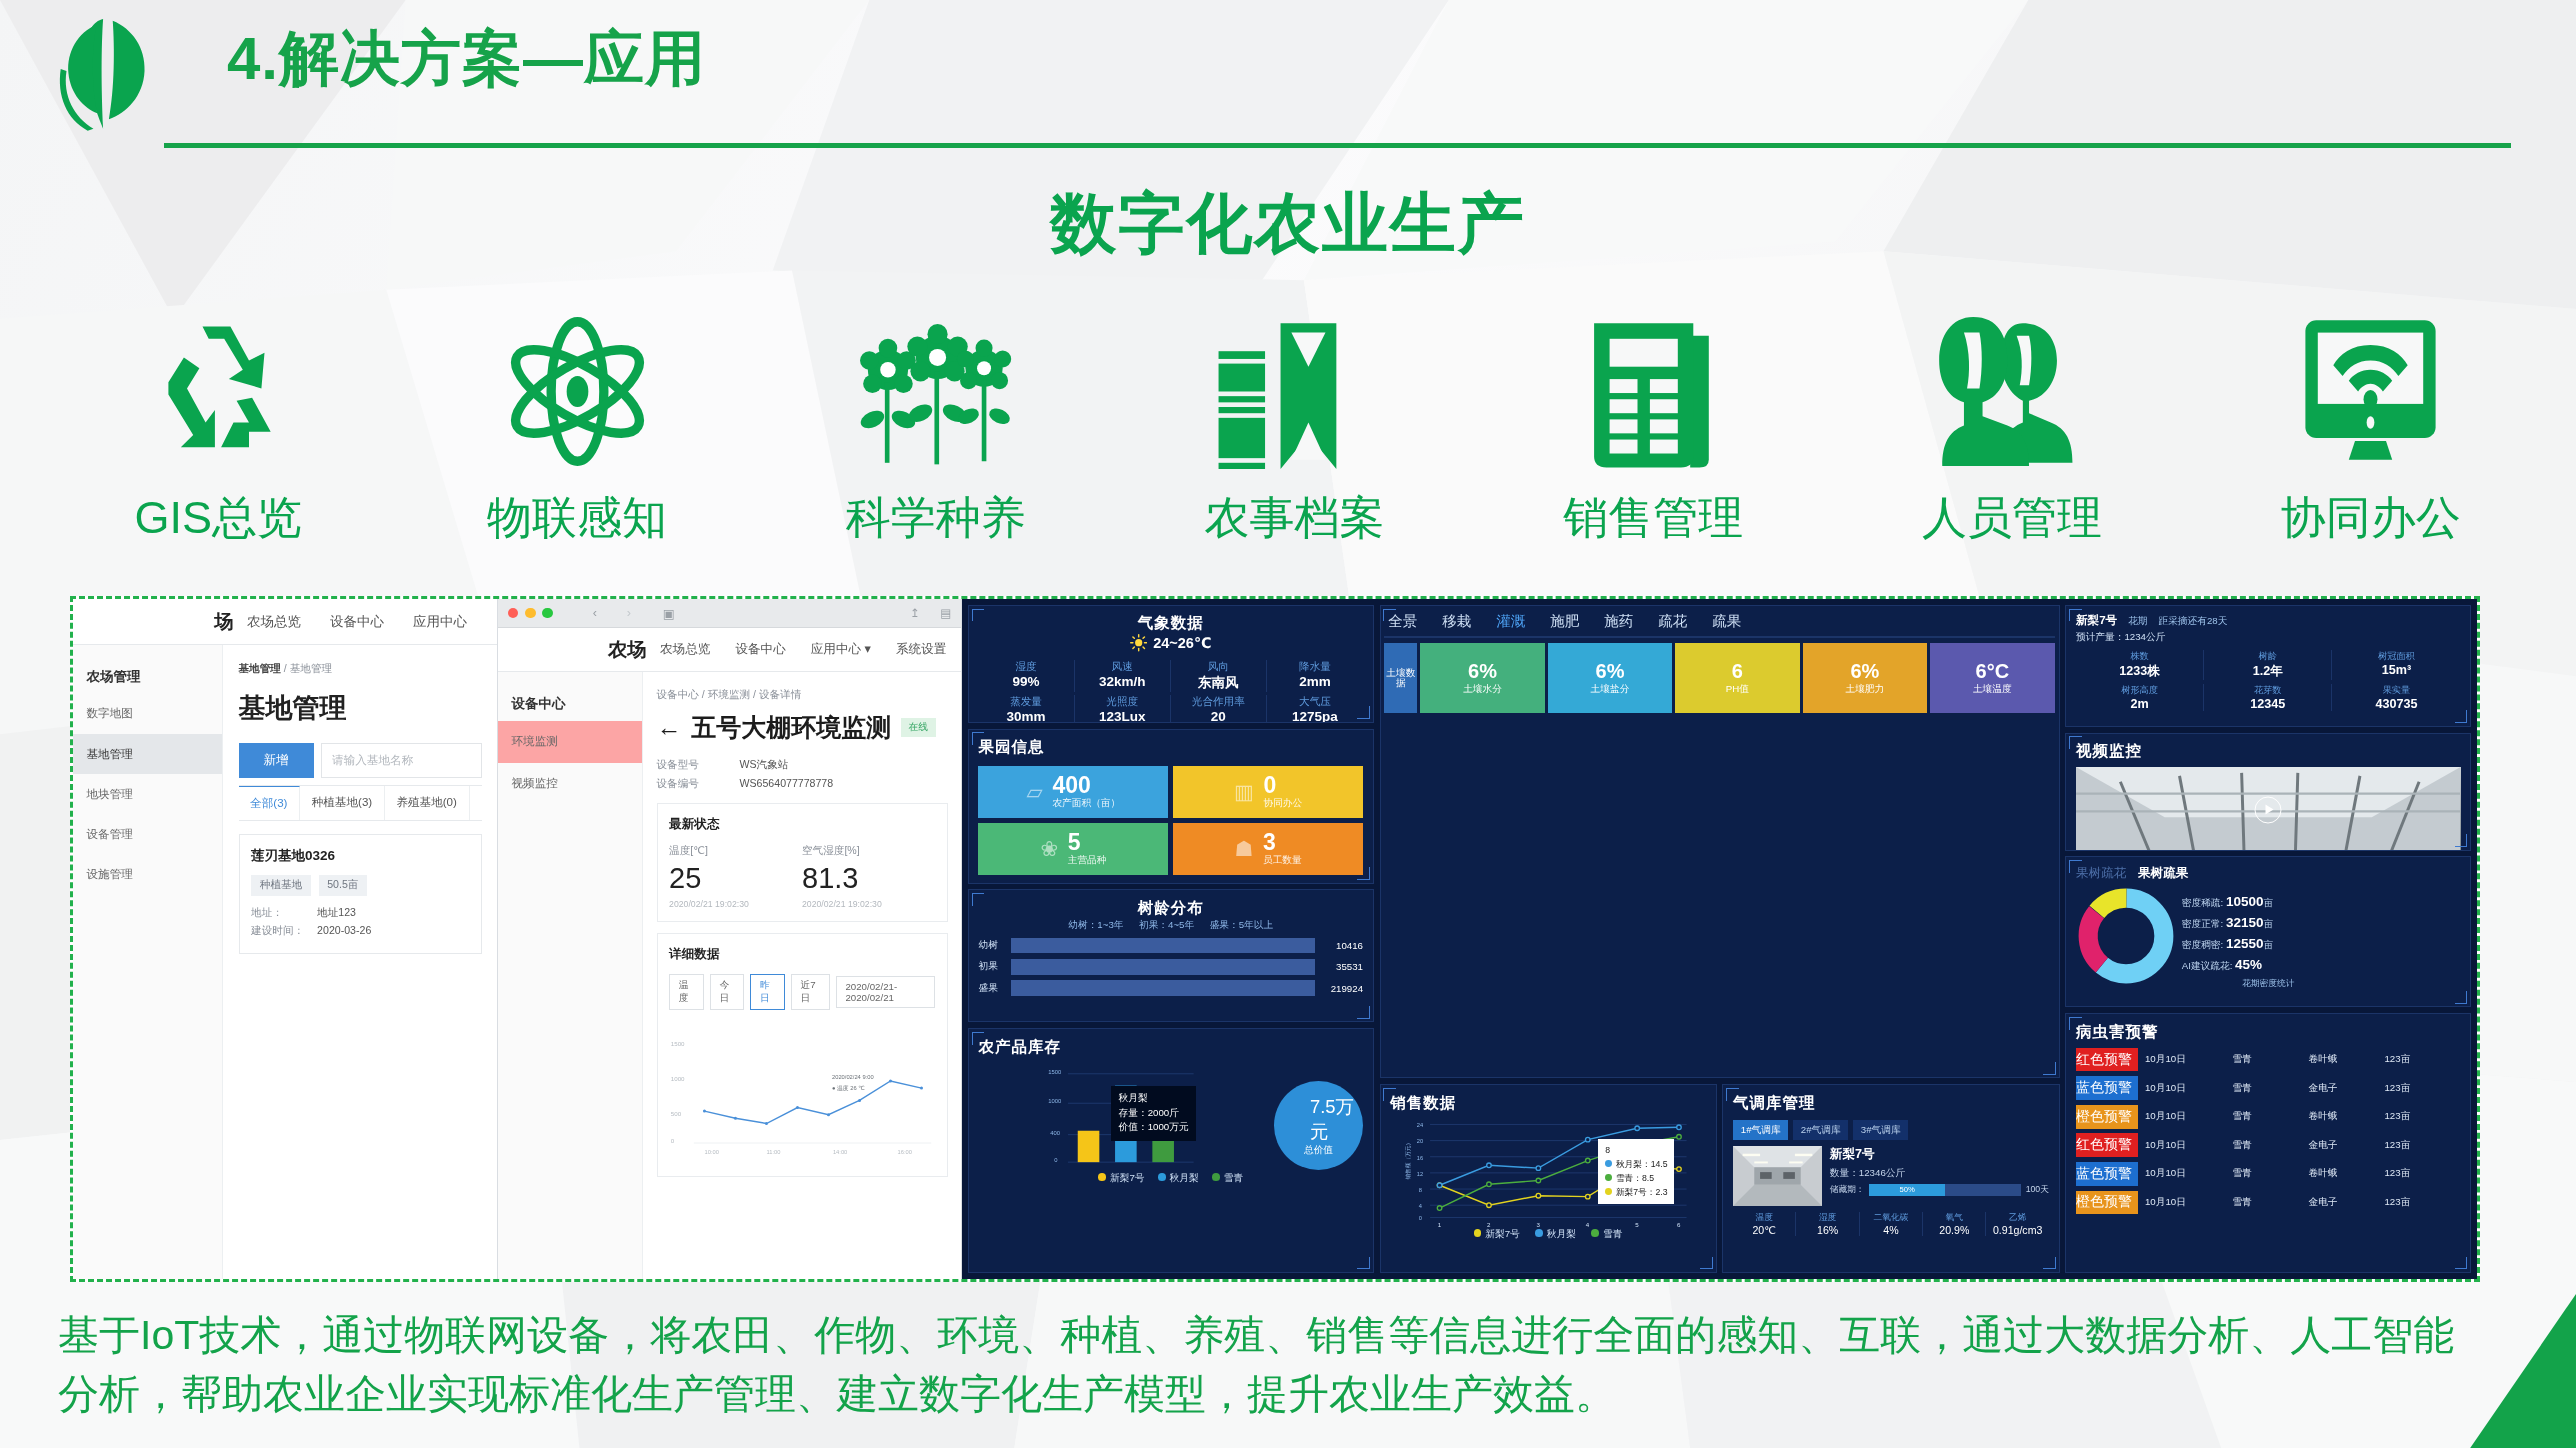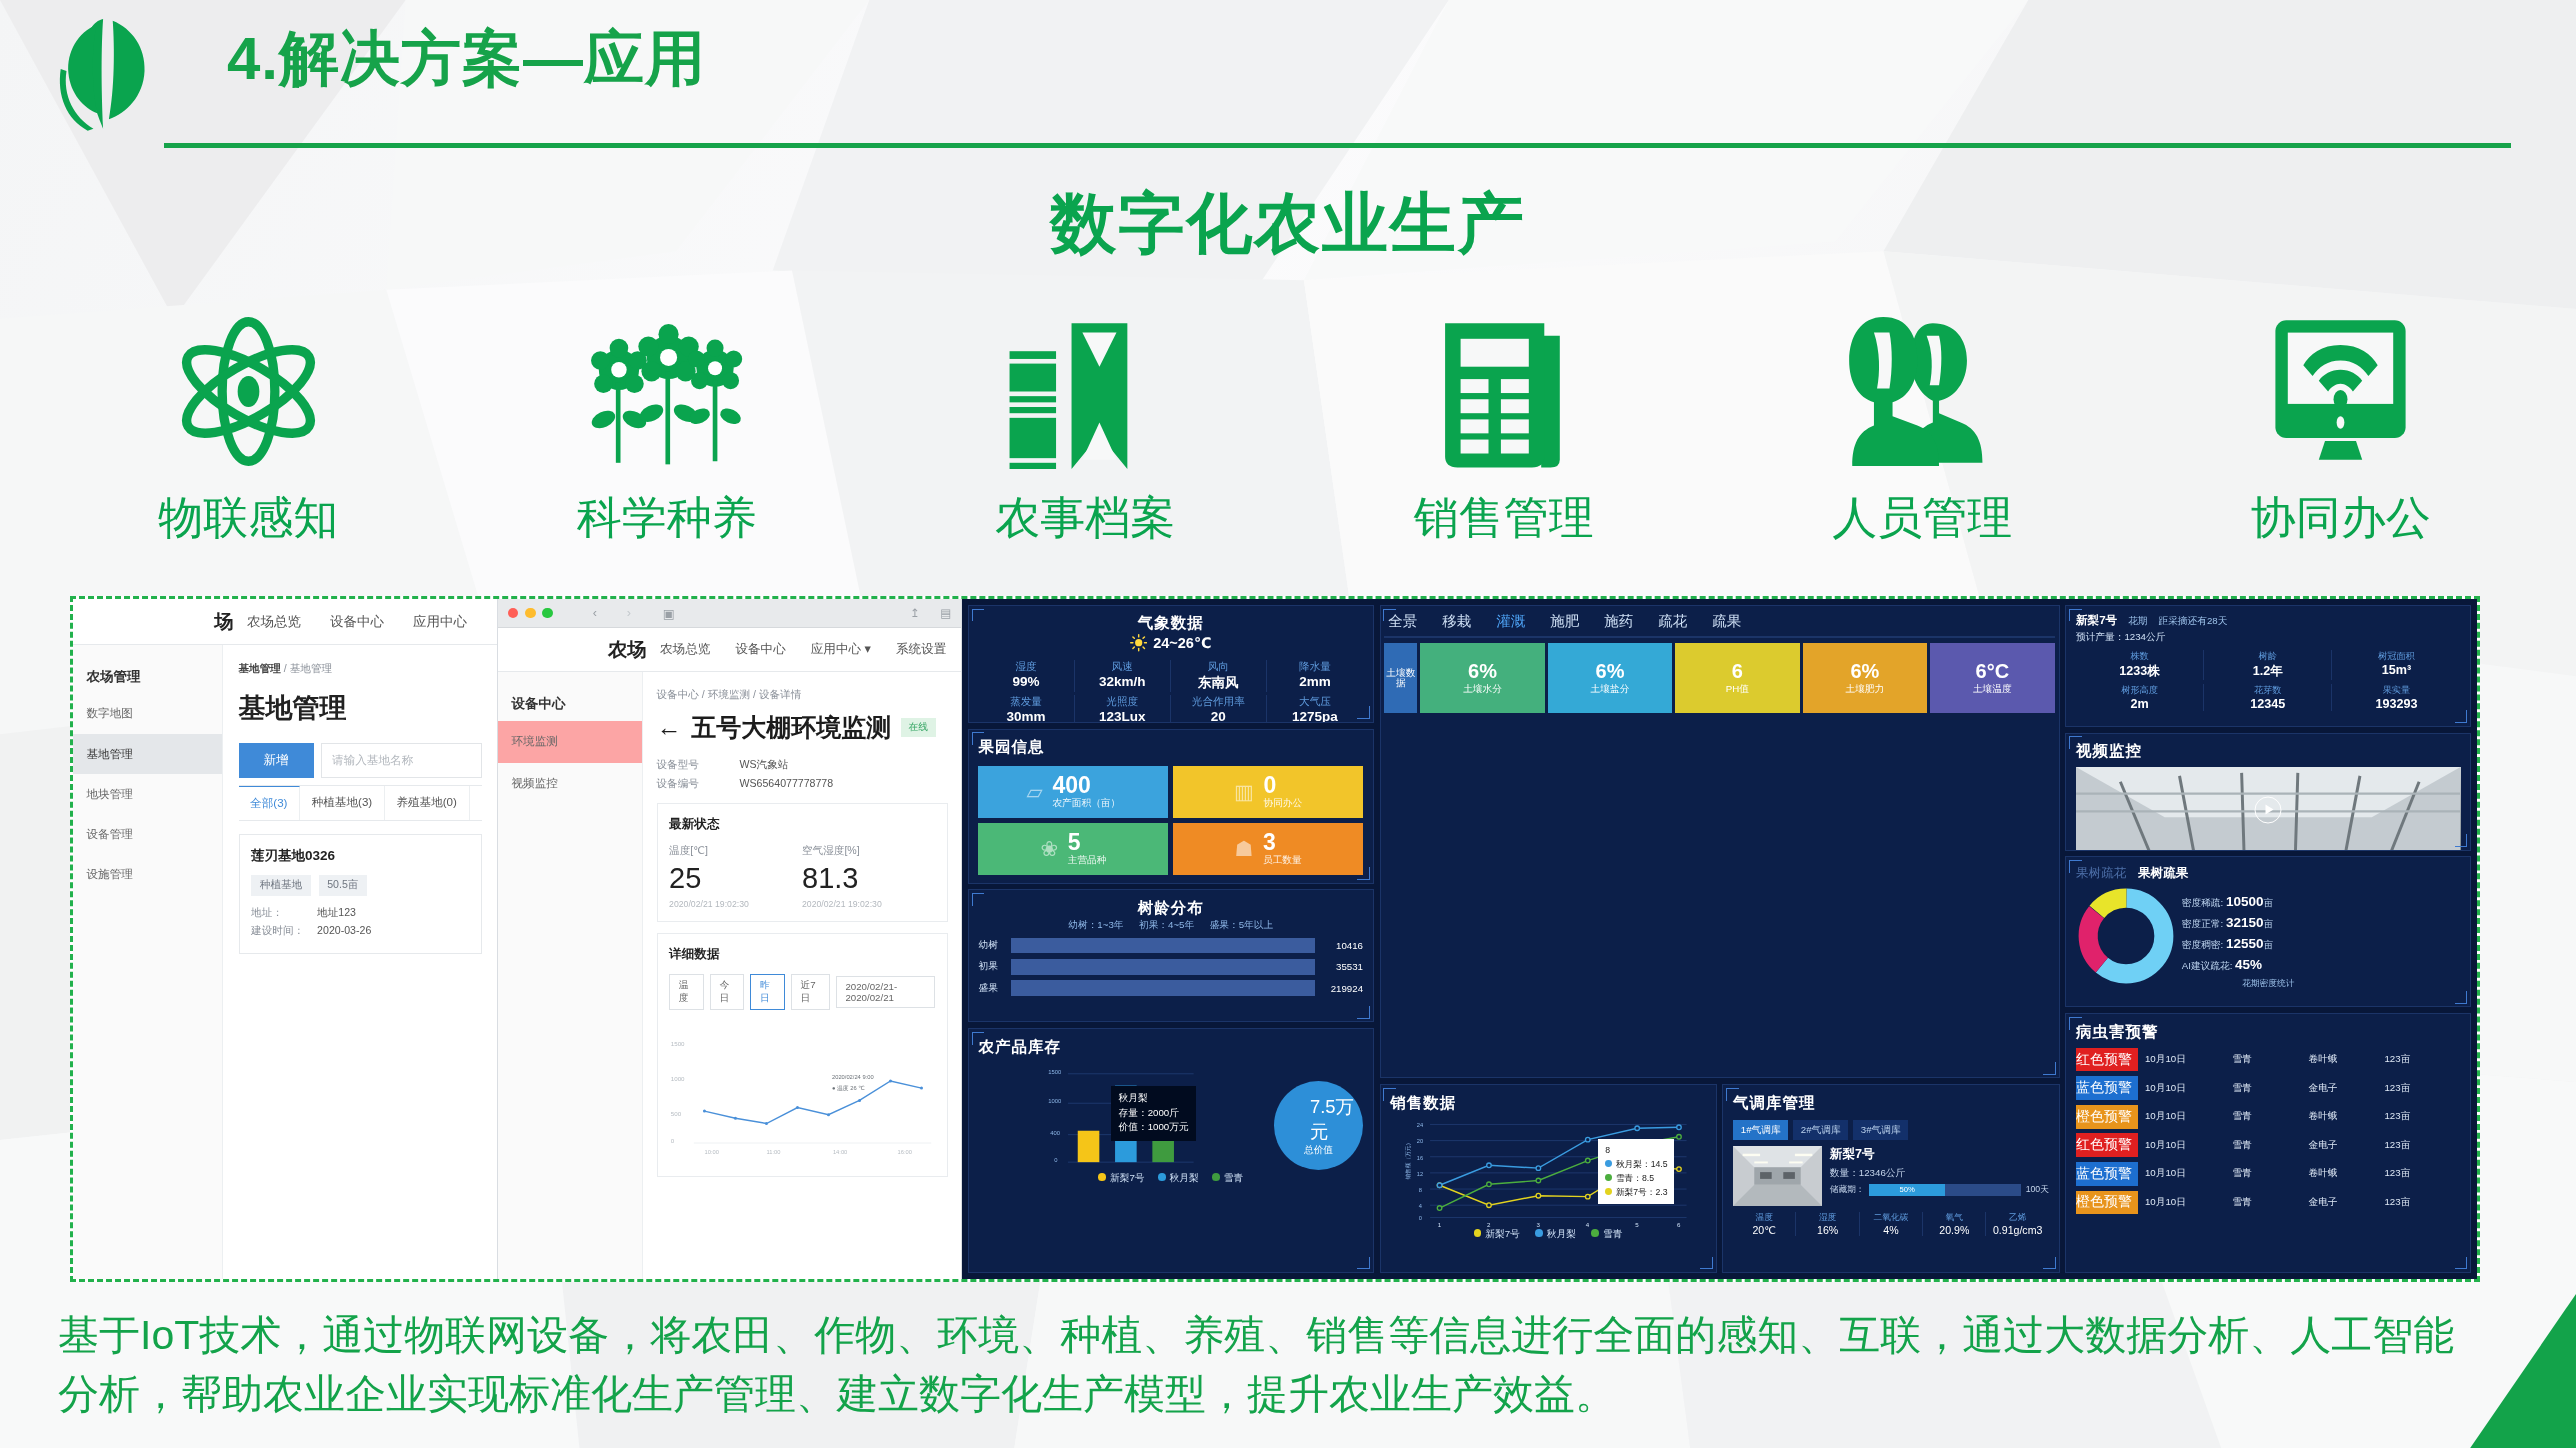--- a/index.html
+++ b/index.html
@@ -296,20 +296,30 @@
     </svg>
   </div>
   <div class="title-main">4.解决方案—应用</div>
   <div class="title-rule"></div>
 </div>
 
 <div class="sec-title">数字化农业生产</div>
 
 <div class="icon-row">
 
+  <div class="icon-cell">
+    <div class="icon-glyph">
+      <svg width="164" height="155" viewBox="0 0 100 100" fill="#0aa44e">
+        <path d="M40 8 L58 8 L70 30 L80 25 L78 48 L57 42 L66 36 L54 16 L44 16 Z"></path>
+        <path d="M18 44 L28 28 L38 35 L30 48 L42 70 L48 62 L48 86 L26 86 L34 78 L18 52 Z"></path>
+        <path d="M72 54 L84 76 L70 76 L70 86 L52 86 L60 70 L70 70 L62 56 Z"></path>
+      </svg>
+    </div>
+    <div class="icon-label">GIS总览</div>
+  </div>
 
   <div class="icon-cell">
     <div class="icon-glyph">
       <svg width="169" height="155" viewBox="0 0 100 100" fill="none" stroke="#0aa44e" stroke-width="6">
         <ellipse cx="50" cy="50" rx="17" ry="45"></ellipse>
         <ellipse cx="50" cy="50" rx="17" ry="45" transform="rotate(60 50 50)"></ellipse>
         <ellipse cx="50" cy="50" rx="17" ry="45" transform="rotate(-60 50 50)"></ellipse>
         <ellipse cx="50" cy="50" rx="7" ry="10" fill="#0aa44e" stroke="none"></ellipse>
       </svg>
     </div>
@@ -968,21 +978,21 @@
           <div class="c">
               <div class="k">树形高度</div>
               <div class="v">2m</div>
             </div>
           <div class="c">
               <div class="k">花芽数</div>
               <div class="v">12345</div>
             </div>
           <div class="c">
               <div class="k">果实量</div>
-              <div class="v">193293</div>
+              <div class="v">430735</div>
             </div>
         </div>
       </div>
 
       <div class="card" style="flex:0 0 118px">
         <div class="ct">视频监控</div>
         <div class="vid">
           <svg viewBox="0 0 260 88" preserveAspectRatio="none">
             <rect width="260" height="88" fill="#c4cbd0"></rect>
             <path d="M0 0 L260 0 L200 34 L60 34 Z" fill="#e4e9ec"></path>

